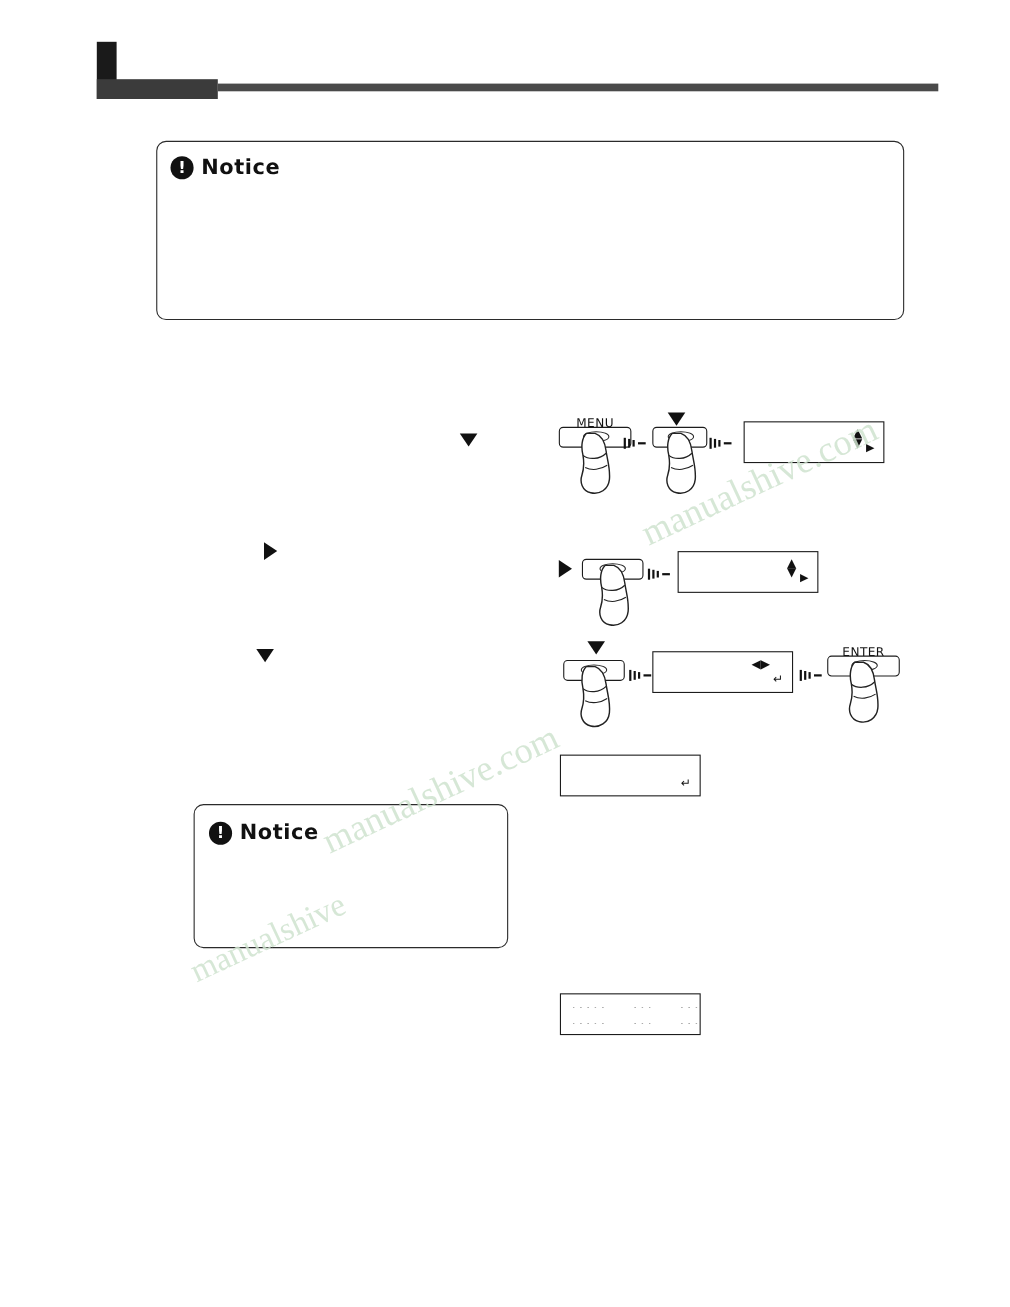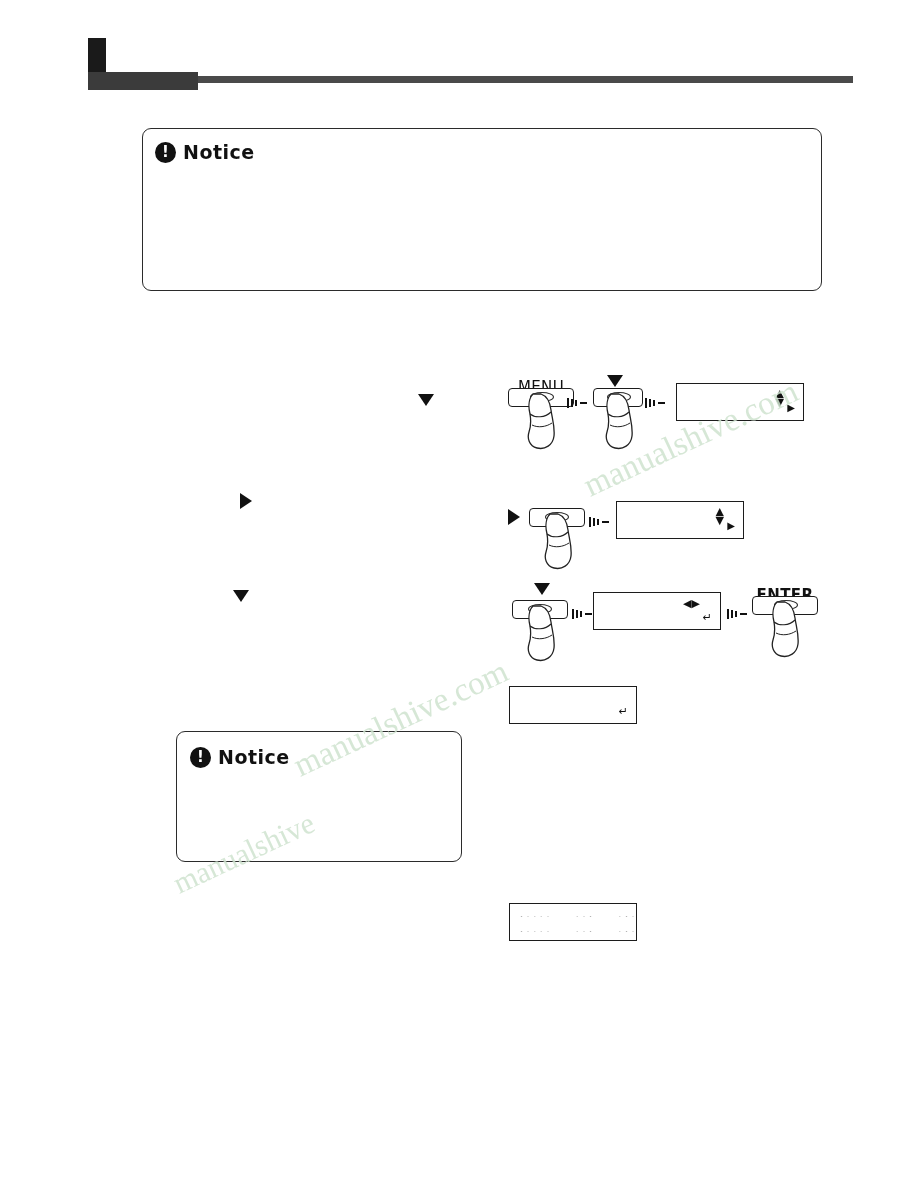--- a/index.html
+++ b/index.html
@@ -23,21 +23,21 @@
   
   .lcd{position:absolute;border:1px solid #1c1c1c;background:#fff;box-sizing:border-box;}
   .lcd .updown{position:absolute;right:19px;top:5px;font-size:11px;line-height:9px;color:#111;font-family:"DejaVu Sans",sans-serif;}
   .lcd .rightarrow{position:absolute;right:8px;top:20px;font-size:10px;line-height:8px;color:#111;font-family:"DejaVu Sans",sans-serif;}
   .lcd .leftright{position:absolute;right:20px;top:4px;font-size:11px;color:#111;font-family:"DejaVu Sans",sans-serif;}
   .lcd .entersym{position:absolute;right:8px;bottom:5px;font-size:11px;color:#111;font-family:"DejaVu Sans",sans-serif;}
 
   
   .key{position:absolute;}
   .key-cap{position:absolute;left:0;top:0;border:1px solid #1c1c1c;border-radius:4px;background:#fff;box-sizing:border-box;}
-  .key-label{position:absolute;width:100%;text-align:center;font-size:15px;letter-spacing:.4px;color:#111;font-family:"DejaVu Sans",sans-serif;}
+  .key-label{position:absolute;width:100%;text-align:center;font-size:11px;letter-spacing:.4px;color:#111;font-family:"DejaVu Sans",sans-serif;}
   .key-oval{position:absolute;border:1px solid #2a2a2a;border-radius:50%;background:#fff;box-sizing:border-box;}
 
   
   .finger{position:absolute;}
   .finger svg{display:block;}
 
   
   .tri-down{position:absolute;width:0;height:0;border-left:8px solid transparent;border-right:8px solid transparent;border-top:12px solid #111;}
   .tri-right{position:absolute;width:0;height:0;border-top:8px solid transparent;border-bottom:8px solid transparent;border-left:12px solid #111;}
 
@@ -176,21 +176,21 @@
     <span class="entersym">↵</span>
   </div>
 
   <div class="connector" style="left:727px;top:609px;">
     <i></i>
       <i class="s2"></i>
       <i class="s3"></i>
       <span class="dash"></span>
   </div>
 
-  <div class="key" style="left:752px;top:586px;width:66px;height:28px;font-weight:bold;">
+  <div class="key" style="left:752px;top:586px;width:66px;height:28px;">
     <div class="key-label" style="top:0px;">ENTER</div>
     <div class="key-cap" style="left:0;top:10px;width:66px;height:19px;"></div>
     <div class="key-oval" style="left:22px;top:14px;width:24px;height:10px;"></div>
   </div>
   <div class="finger" style="left:763px;top:600px;">
     <svg width="46" height="58" viewBox="0 0 46 58">
       <path d="M14 2 C10 6, 9 14, 11 22 C12 28, 12 34, 10 40 C8 46, 10 54, 18 56 C26 58, 34 53, 35 44 C36 34, 33 26, 32 18 C31 10, 28 4, 22 2 Z" fill="#ffffff" stroke="#222" stroke-width="1.3"></path>
       <path d="M11 22 C16 26, 26 26, 32 20" fill="none" stroke="#222" stroke-width="1.1"></path>
       <path d="M13 33 C19 36, 27 35, 33 31" fill="none" stroke="#222" stroke-width="1"></path>
     </svg>

